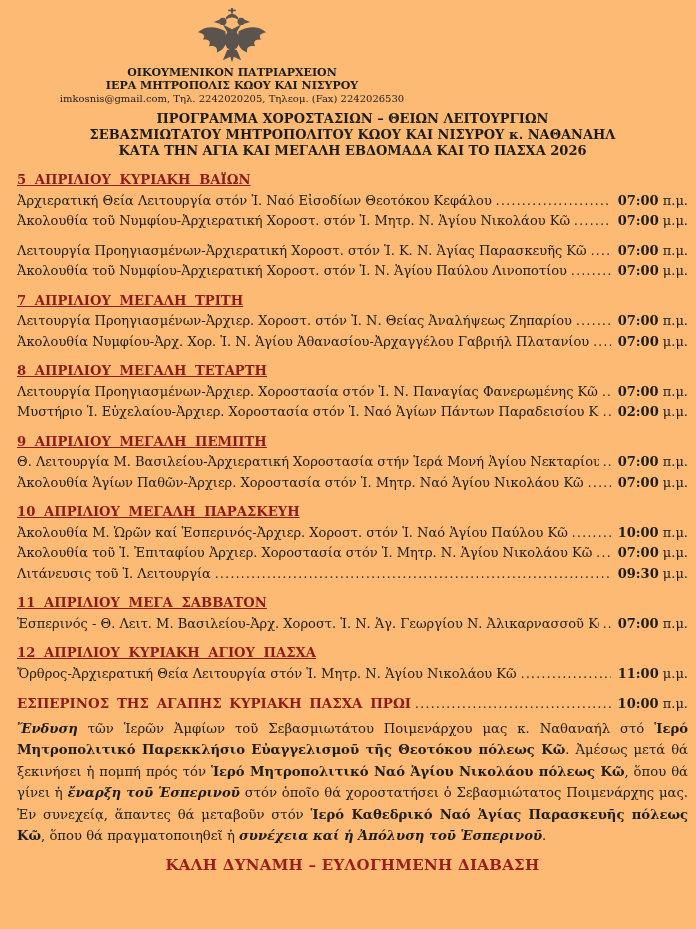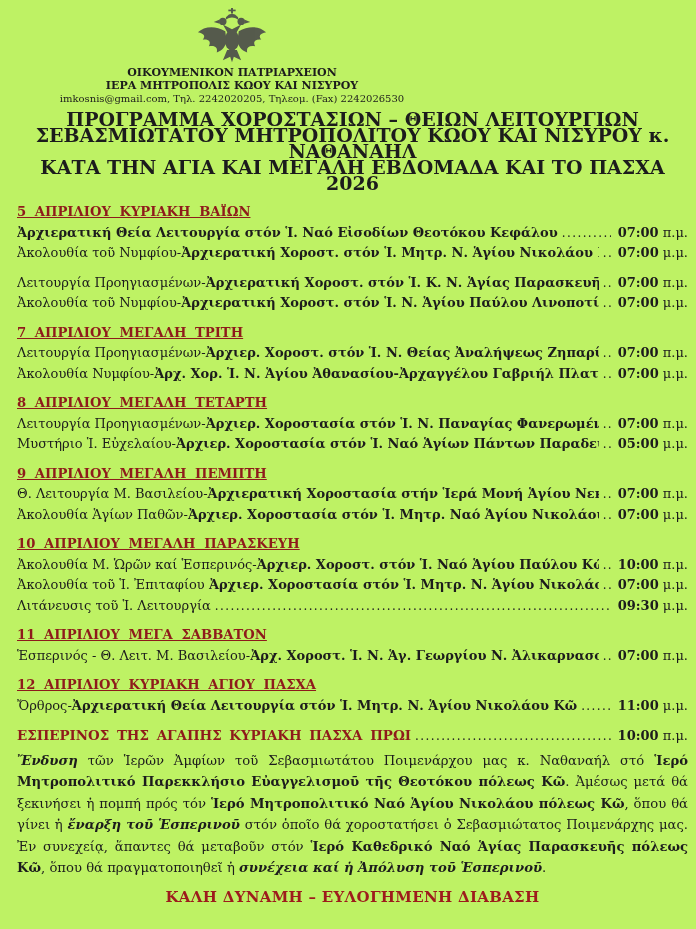--- a/index.html
+++ b/index.html
@@ -1,46 +1,46 @@
 <!DOCTYPE html>
 <html lang="el" style="--heading-red: #8e1b1b; --footer-red: #9d1c1c;"><head>
 <meta charset="utf-8">
 <style>
   html,body{margin:0;padding:0;background:#fff;}
   .page{
     position:relative;
     width:696px;height:929px;
     box-sizing:border-box;
     padding:8px 8px 0 17px;
-    background:#bef264;
+    background:#fdba74;
     font-family:"DejaVu Serif","Liberation Serif",serif;
     color:#1c1c1c;
     overflow:hidden;
   }
   
   .letterhead{width:430px;text-align:center;}
   .emblem{line-height:0;margin-bottom:2px;}
   .emblem svg{width:74px;height:56px;}
   .lh-bold{font-size:11px;font-weight:bold;line-height:13px;}
   .lh-reg{font-size:10px;line-height:13px;}
   
-  .title{margin-top:6px;text-align:center;font-weight:bold;font-size:19px;line-height:16px;}
+  .title{margin-top:6px;text-align:center;font-weight:bold;font-size:13px;line-height:16px;}
   
   .schedule{margin-top:11px;}
   .day{margin-bottom:9px;}
   .day-heading{
     color:var(--heading-red,#8e1b1b);
     font-weight:bold;
     text-decoration:underline;
     font-size:13.2px;line-height:20.5px;
     word-spacing:4px;
   }
   .row{display:flex;align-items:baseline;font-size:13px;line-height:20.5px;}
   .rowtext{white-space:nowrap;min-width:0;overflow:hidden;flex-shrink:1;}
-  .rowtext .b{font-weight:bold;}
+  .rowtext .b{font-weight:normal;}
   .dots{flex:1;min-width:8px;overflow:hidden;white-space:nowrap;margin:0 7px 0 4px;}
   .dots::after{
     content:"......................................................................................................................................................................................";
     font-size:12px;letter-spacing:1.4px;color:#222;
   }
   .time{white-space:nowrap;font-size:13px;}
   .time b{font-weight:bold;}
   
   .agape{margin-top:2px;}
   .agape-heading{
@@ -140,21 +140,21 @@
       <section class="day">
         <div class="day-heading">8 ΑΠΡΙΛΙΟΥ ΜΕΓΑΛΗ ΤΕΤΑΡΤΗ</div>
         <div class="row">
           <span class="rowtext"><span>Λειτουργία Προηγιασμένων-</span><span class="b">Ἀρχιερ. Χοροστασία στόν Ἱ. Ν. Παναγίας Φανερωμένης Κῶ</span></span>
           <span class="dots"></span>
           <span class="time"><b>07:00</b><span>&nbsp;π.μ.</span></span>
         </div>
         <div class="row">
           <span class="rowtext"><span>Μυστήριο Ἱ. Εὐχελαίου-</span><span class="b">Ἀρχιερ. Χοροστασία στόν Ἱ. Ναό Ἁγίων Πάντων Παραδεισίου Κῶ</span></span>
           <span class="dots"></span>
-          <span class="time"><b>05:00</b><span>&nbsp;μ.μ.</span></span>
+          <span class="time"><b>02:00</b><span>&nbsp;μ.μ.</span></span>
         </div>
       </section>
       <section class="day">
         <div class="day-heading">9 ΑΠΡΙΛΙΟΥ ΜΕΓΑΛΗ ΠΕΜΠΤΗ</div>
         <div class="row">
           <span class="rowtext"><span>Θ. Λειτουργία Μ. Βασιλείου-</span><span class="b">Ἀρχιερατική Χοροστασία στήν Ἱερά Μονή Ἁγίου Νεκταρίου</span></span>
           <span class="dots"></span>
           <span class="time"><b>07:00</b><span>&nbsp;π.μ.</span></span>
         </div>
         <div class="row">

